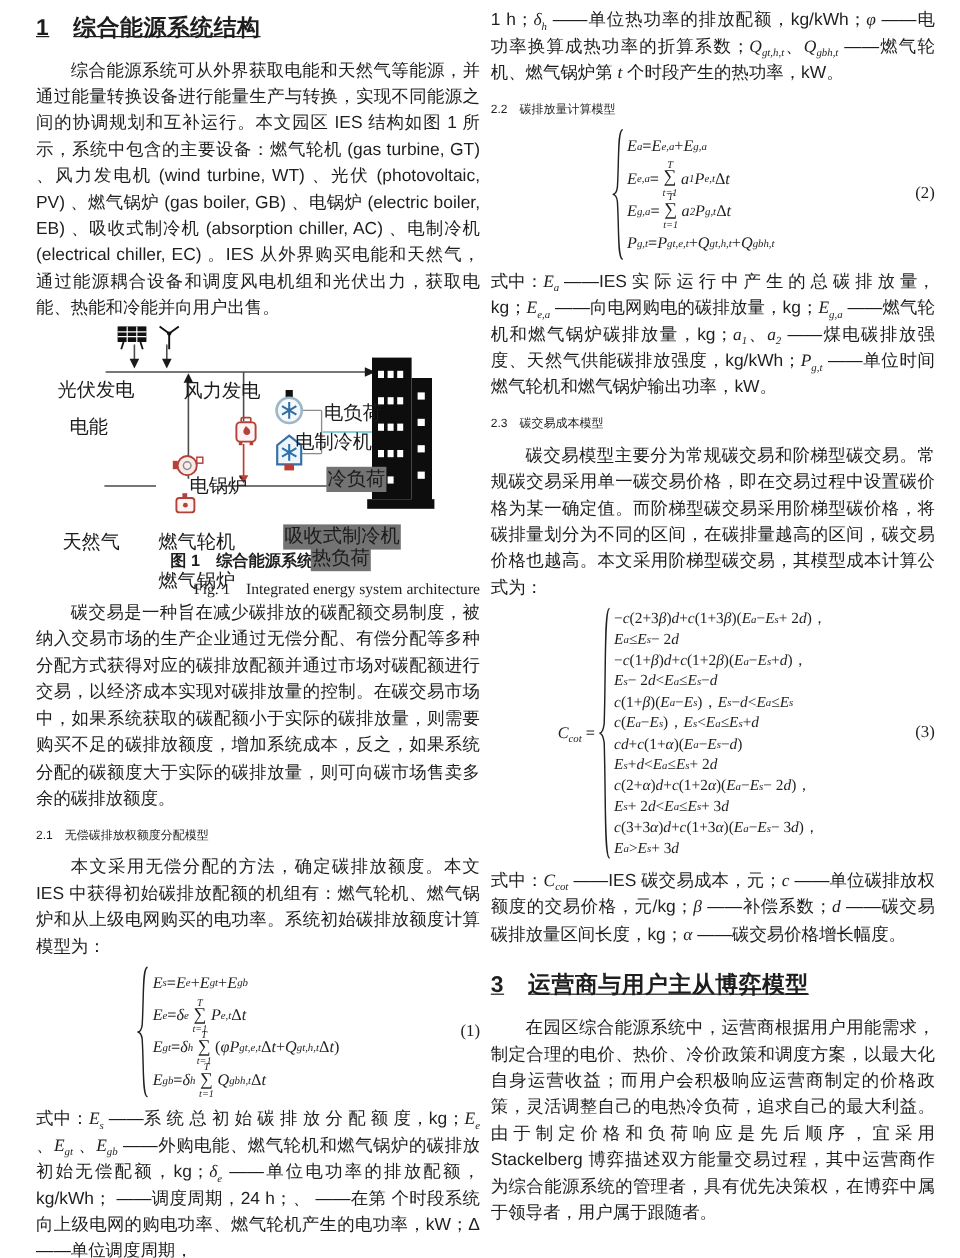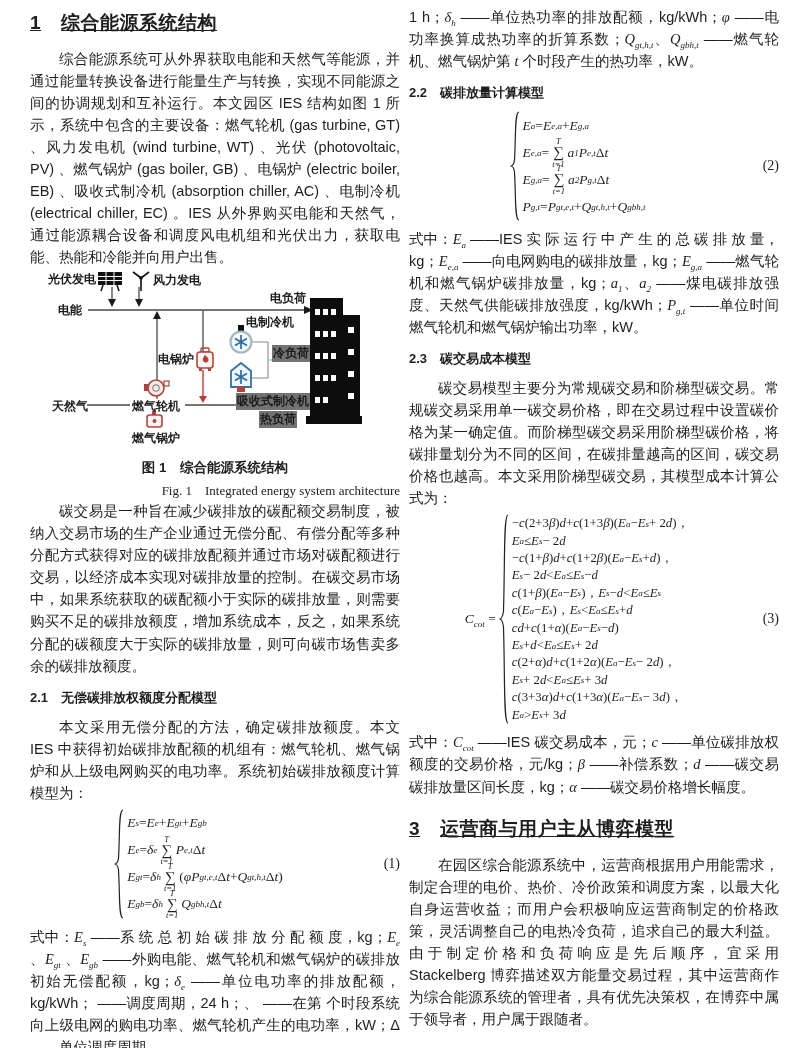--- a/index.html
+++ b/index.html
@@ -2,42 +2,42 @@
 <html><head>
 <meta charset="utf-8">
 <style>
   html,body{margin:0;padding:0;background:#fff;}
   body{width:800px;height:1048px;box-sizing:border-box;color:#1e1e1e;
        font-family:"Liberation Sans","DejaVu Sans",sans-serif;overflow:hidden;}
   .page{display:flex;gap:9px;padding:6px 22px 0 30px;box-sizing:border-box;}
   .col{width:370px;flex:0 0 370px;}
   .h1{font-size:19px;font-weight:bold;margin:4px 0 12px;letter-spacing:.5px;text-decoration:underline;}
   .h1 .num{margin-right:20px;}
-  .h2{font-size:13px;font-weight:bold;margin:12px 0 9px;}
+  .h2{font-size:10px;font-weight:normal;margin:12px 0 9px;}
   .body{font-size:14.5px;line-height:1.52;text-align:justify;margin:0 0 2px;}
   .ind{text-indent:2em;}
   i{font-family:"Liberation Serif","DejaVu Serif",serif;}
   sub{font-size:9px;line-height:0;font-family:"Liberation Serif","DejaVu Serif",serif;font-style:italic;}
   
   .eq{display:flex;align-items:center;margin:5px 0 7px;}
   .eq-center{flex:1;display:flex;justify-content:center;align-items:center;}
   .eq-num{width:34px;text-align:right;font-family:"Liberation Serif","DejaVu Serif",serif;font-size:14px;}
   .eq-lines{display:flex;flex-direction:column;margin-left:3px;}
   .el{height:27px;display:flex;align-items:center;white-space:nowrap;
       font-family:"Liberation Serif","DejaVu Serif",serif;font-size:13.5px;}
   .el3{height:17.4px;font-size:12.8px;}
   .eq3pre{font-family:"Liberation Serif","DejaVu Serif",serif;font-size:13.5px;margin-right:2px;white-space:nowrap;}
   .sum{display:inline-flex;flex-direction:column;align-items:center;line-height:1;margin:0 3px;font-style:normal;}
   .sum .lt,.sum .lb{font-size:8.5px;font-style:italic;}
   .sum .sg{font-size:15px;line-height:.95;font-style:normal;}
   .brace{flex:0 0 auto;}
   
   .fig{position:relative;width:370px;height:180px;margin:3px 0 0;}
   .fig svg.wires{position:absolute;left:0;top:0;}
-  .flab{position:absolute;font-size:12px;font-weight:700;white-space:nowrap;color:#1b1b1b;}
+  .flab{position:absolute;font-size:16px;font-weight:400;white-space:nowrap;color:#1b1b1b;margin-top:44px;}
   .flab.onwhite{background:#737373;padding:0 1px;}
   .capzh{text-align:center;font-weight:bold;font-size:13.5px;margin-top:8px;}
   .capen{text-align:right;font-family:"Liberation Serif","DejaVu Serif",serif;font-size:13px;margin-top:5px;color:#222;}
 </style>
 </head>
 <body>
 
 <div class="page">
 
   <div class="col">

